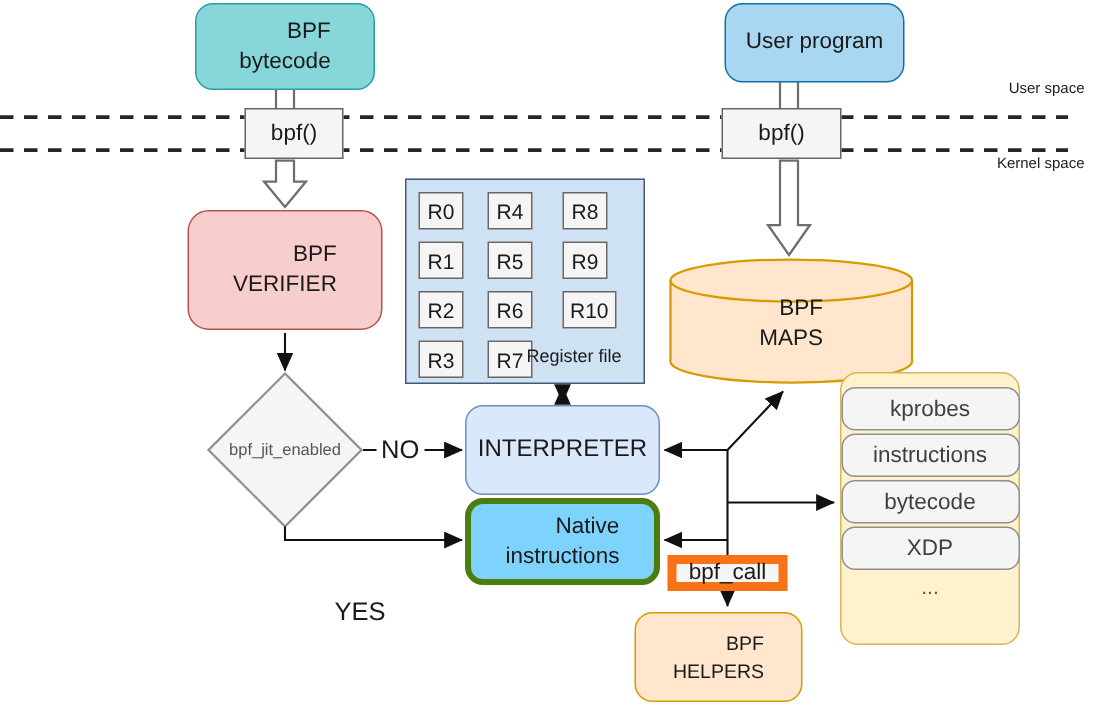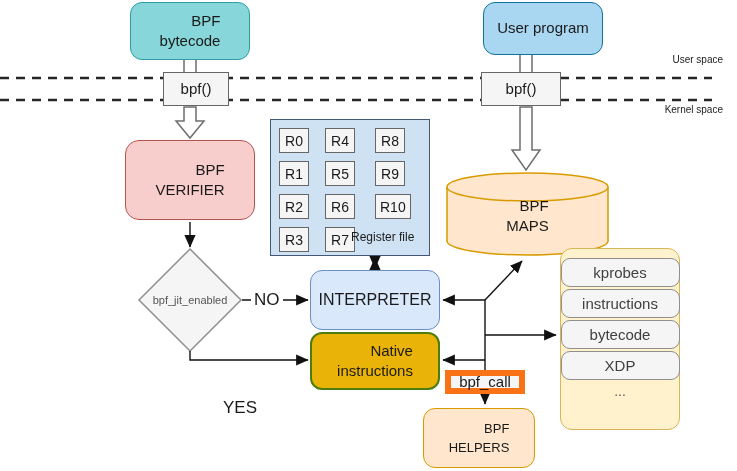--- a/index.html
+++ b/index.html
@@ -28,21 +28,21 @@
   .reg-panel{position:absolute;left:270px;top:119px;width:160px;height:137px;background:#cfe2f3;border:1px solid #44597a;box-sizing:border-box;}
   .reg-grid{position:absolute;left:8px;top:4px;display:grid;grid-template-columns:46px 50px 54px;grid-template-rows:repeat(4,33px);grid-auto-flow:column;align-items:center;justify-items:start;}
   .r-box{display:inline-flex;align-items:center;justify-content:center;min-width:30px;height:25px;padding:0 4px;background:#f5f5f5;border:1px solid #666;font-size:14px;box-sizing:border-box;}
   .reg-label{position:absolute;left:80px;top:110px;font-size:12px;white-space:nowrap;}
   
   .n-maps-label{left:467px;top:196px;width:121px;font-size:15px;}
   .n-helpers{left:423px;top:408px;width:112px;height:60px;background:#ffe6cc;border:1px solid #d79b00;border-radius:12px;font-size:13px;line-height:1.5;}
   
   .n-diamond-label{left:139px;top:293px;width:102px;font-size:11px;color:#555;}
   .n-interp{left:310px;top:270px;width:130px;height:60px;background:#dae8fc;border:1px solid #6c8ebf;border-radius:12px;font-size:16px;}
-  .n-native{left:310px;top:332px;width:130px;height:58px;background:#eab308;border:2px solid #4d7c0f;border-radius:12px;font-size:15px;}
+  .n-native{left:310px;top:332px;width:130px;height:58px;background:#7dd3fc;border:4px solid #4d7c0f;border-radius:12px;font-size:15px;}
   .n-bpfcall{left:445px;top:370px;width:80px;height:24px;background:#f5f5f5;border:6px solid #f97316;font-size:15px;}
   
   .hooks-panel{position:absolute;left:560px;top:248px;width:120px;height:182px;background:#fff2cc;border:1px solid #d6b656;border-radius:12px;box-sizing:border-box;display:flex;flex-direction:column;align-items:center;padding-top:9px;gap:2px;}
   .hook-item{width:119px;height:29px;background:#f5f5f5;border:1px solid #8f8f8f;border-radius:9px;display:flex;align-items:center;justify-content:center;font-size:15px;color:#3f3f3f;box-sizing:border-box;}
   .hooks-more{font-size:14px;color:#555;margin-top:1px;}
   
   .edge-label{position:absolute;background:#fff;font-size:17px;padding:0 3px;line-height:18px;}
   .lbl-no{left:251px;top:291px;}
   .lbl-yes{left:220px;top:351px;margin-top:48px;}
 </style>

